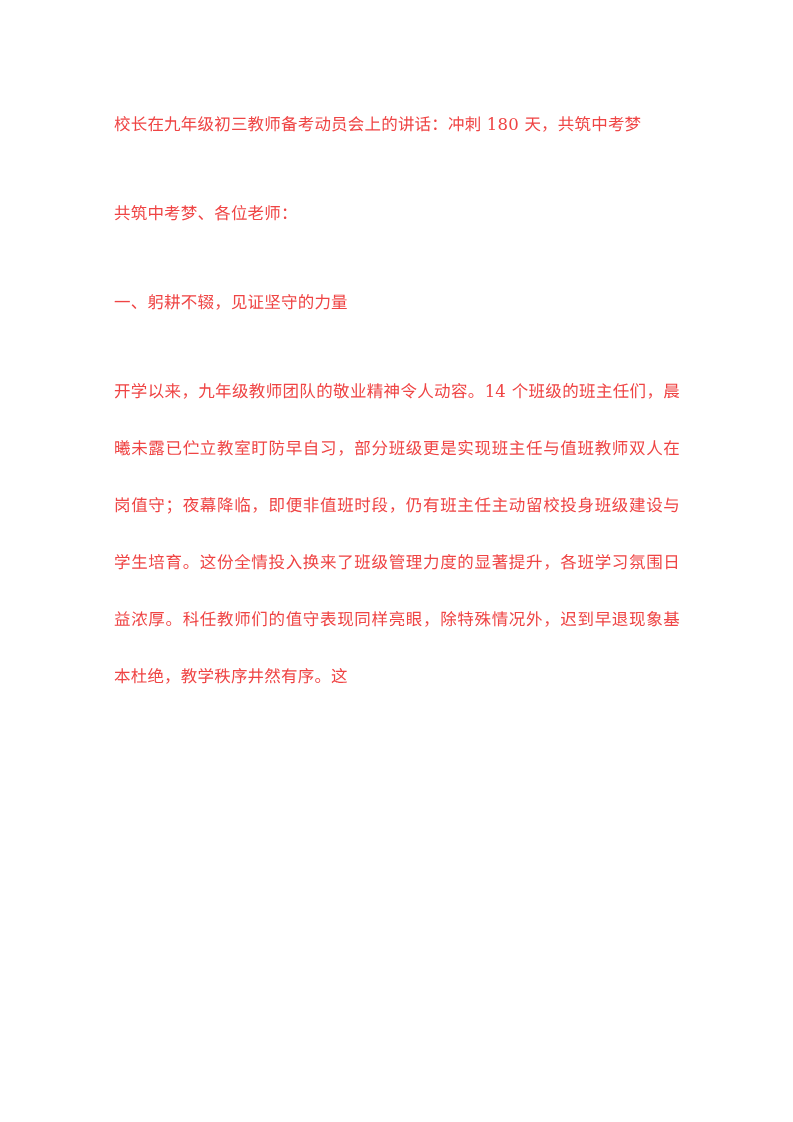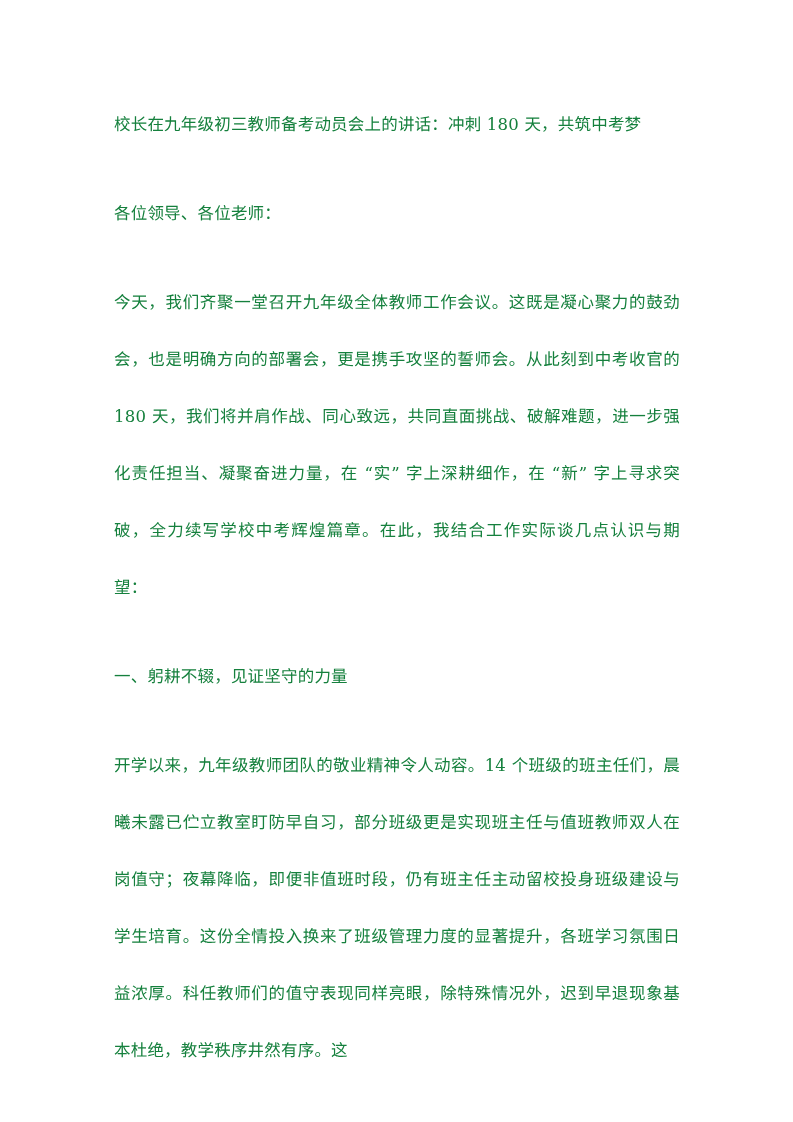--- a/index.html
+++ b/index.html
@@ -27,21 +27,21 @@
     left: 114px;
     top: 96px;
     width: 566px;
   }
 
   
   .block {
     margin: 0 0 32px 0;
     font-size: 16.5px;
     line-height: 57px;
-    color: #15803d;
+    color: #ef4444;
     text-align: justify;
     text-justify: inter-ideograph;
     letter-spacing: 0.2px;
     word-break: break-all;
   }
 
   .block:last-child {
     margin-bottom: 0;
   }
 
@@ -60,24 +60,23 @@
 </style>
 </head>
 <body>
 
 <div class="page">
 
   <div class="doc-body">
 
     <p class="block title">校长在九年级初三教师备考动员会上的讲话：冲刺 180 天，共筑中考梦</p>
 
-    <p class="block salutation">各位领导、各位老师：</p>
+    <p class="block salutation">共筑中考梦、各位老师：</p>
 
 
-    <p class="block paragraph">今天，我们齐聚一堂召开九年级全体教师工作会议。这既是凝心聚力的鼓劲会，也是明确方向的部署会，更是携手攻坚的誓师会。从此刻到中考收官的 180 天，我们将并肩作战、同心致远，共同直面挑战、破解难题，进一步强化责任担当、凝聚奋进力量，在 “实” 字上深耕细作，在 “新” 字上寻求突破，全力续写学校中考辉煌篇章。在此，我结合工作实际谈几点认识与期望：</p>
 
     <p class="block heading">一、躬耕不辍，见证坚守的力量</p>
 
     <p class="block paragraph">开学以来，九年级教师团队的敬业精神令人动容。14 个班级的班主任们，晨曦未露已伫立教室盯防早自习，部分班级更是实现班主任与值班教师双人在岗值守；夜幕降临，即便非值班时段，仍有班主任主动留校投身班级建设与学生培育。这份全情投入换来了班级管理力度的显著提升，各班学习氛围日益浓厚。科任教师们的值守表现同样亮眼，除特殊情况外，迟到早退现象基本杜绝，教学秩序井然有序。这</p>
 
   </div>
 
 </div>
 
 </body></html>

